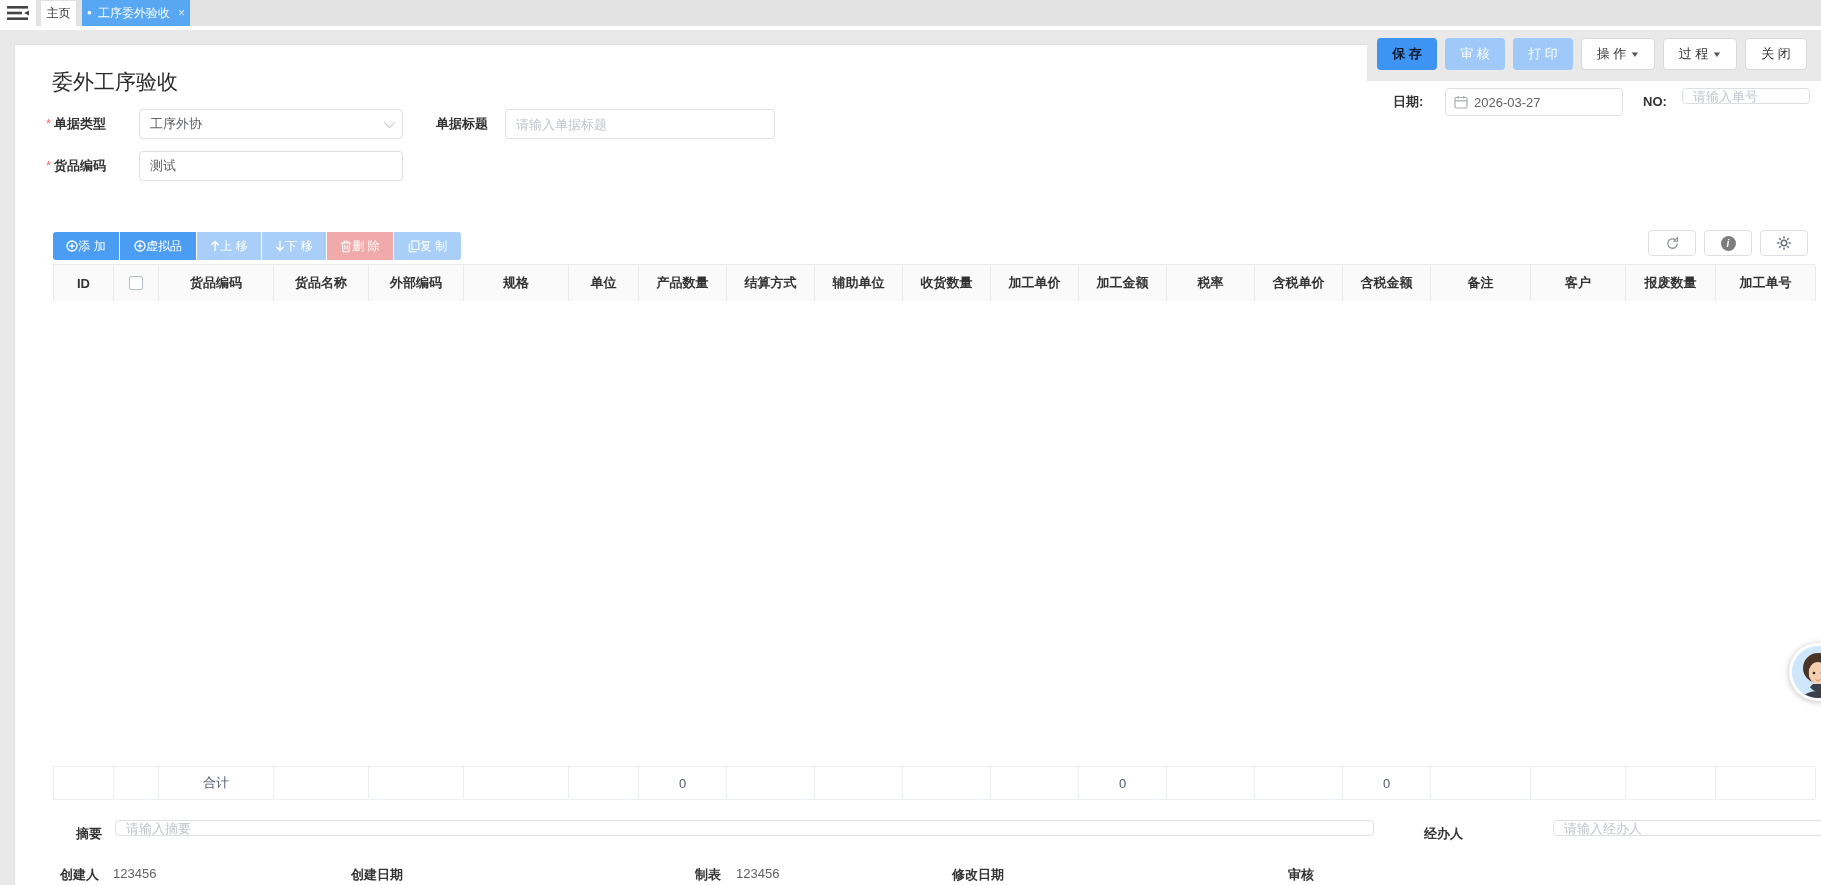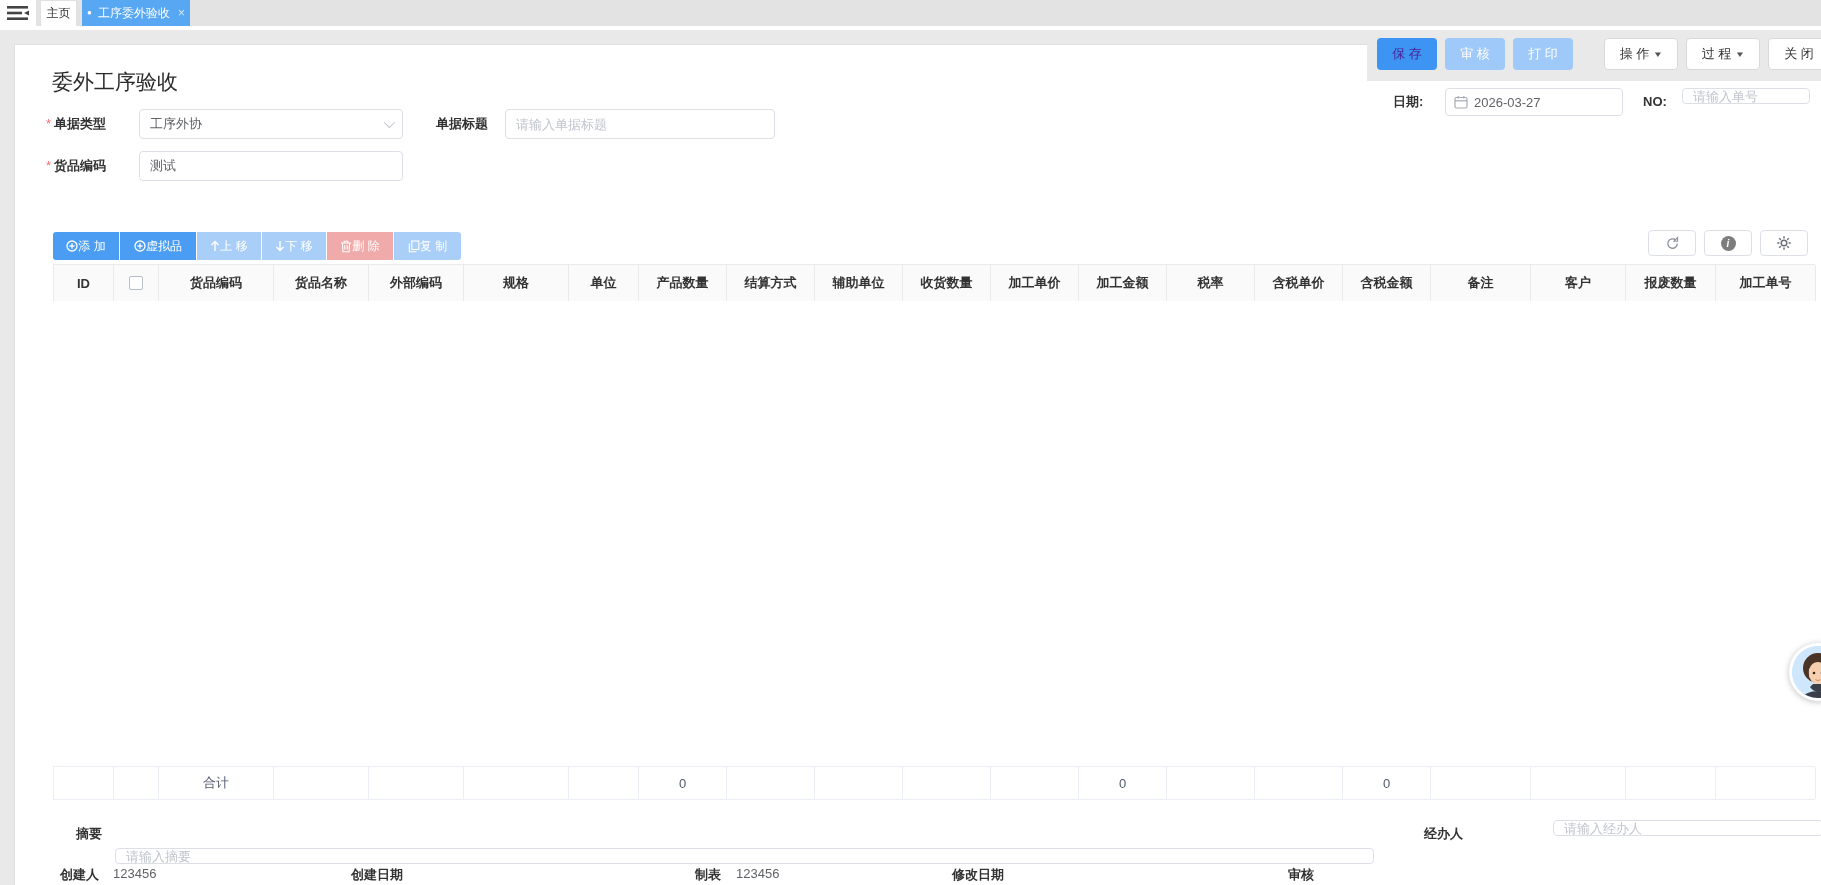--- a/index.html
+++ b/index.html
@@ -22,23 +22,23 @@
   .tab-active { left:82px; width:108px; background:#57a7f3; color:#fff; gap:6px; }
   .tab-dot { font-size:8px; line-height:1; color:#fff; }
   .tab-close { font-size:12px; color:#d7eafc; margin-left:2px; cursor:pointer; }
   
   .card { position:absolute; left:14px; top:44px; right:0; bottom:0; background:#fff;
     border-left:1px solid #e0e0e0; border-top:1px solid #e0e0e0; }
   
   .action-panel { position:absolute; left:1367px; top:30px; right:0; height:51px; background:#e9e9e9; }
   .btn { position:absolute; top:38px; height:32px; border-radius:4px; border:none;
     font-family:inherit; font-size:13px; cursor:pointer; display:flex; align-items:center; justify-content:center; gap:5px; }
-  .btn-primary { background:#3d94f2; color:#4c1d95; }
+  .btn-primary { background:#3d94f2; color:#0f172a;font-weight:bold; }
   .btn-primary-light { background:#9fc9f8; color:#fff; }
-  .btn-plain { background:#fff; color:#333; border:1px solid #d9d9d9;margin-left:23px; }
+  .btn-plain { background:#fff; color:#333; border:1px solid #d9d9d9; }
   .caret-down { font-size:8px; color:#555; transform:scaleX(1.3); }
   
   .field-label { position:absolute; font-weight:bold; color:#333; height:28px; line-height:28px; }
   .boxinput { position:absolute; height:28px; border:1px solid #dcdfe6; border-radius:4px; background:#fff;
     display:flex; align-items:center; padding:0 8px; gap:6px; font-size:13px; color:#606266; }
   input.plain { position:absolute; height:16px; border:1px solid #dcdfe6; border-radius:4px;
     padding:0 10px; font-family:inherit; font-size:13px; color:#606266; outline:none; }
   input.plain::placeholder { color:#c0c4cc; }
   
   .page-title { position:absolute; left:52px; top:68px; font-size:21px; font-weight:500; color:#2b2b2b; }
@@ -264,21 +264,21 @@
     <div class="td" style="flex: 0 0 88px;"></div>
     <div class="td" style="flex: 0 0 88px;"></div>
     <div class="td" style="flex: 0 0 88px;">0</div>
     <div class="td" style="flex: 0 0 100px;"></div>
     <div class="td" style="flex: 0 0 95px;"></div>
     <div class="td" style="flex: 0 0 90px;"></div>
     <div class="td" style="flex: 0 0 100px;"></div>
   </div>
 
 <span class="field-label" style="left:76px;top:820px;">摘要</span>
-<input class="plain" style="left: 115px; top: 848px; width: 1259px;" placeholder="请输入摘要">
+<input class="plain" style="left: 115px; top: 820px; width: 1259px;" placeholder="请输入摘要">
 <span class="field-label" style="left:1424px;top:820px;">经办人</span>
 <input class="plain" style="left: 1553px; top: 820px; width: 270px;" placeholder="请输入经办人">
 
 <span class="meta-label" style="left:60px;">创建人</span>
 <span class="meta-value" style="left:113px;">123456</span>
 <span class="meta-label" style="left:351px;">创建日期</span>
 <span class="meta-label" style="left:695px;">制表</span>
 <span class="meta-value" style="left:736px;">123456</span>
 <span class="meta-label" style="left:952px;">修改日期</span>
 <span class="meta-label" style="left:1288px;">审核</span>

